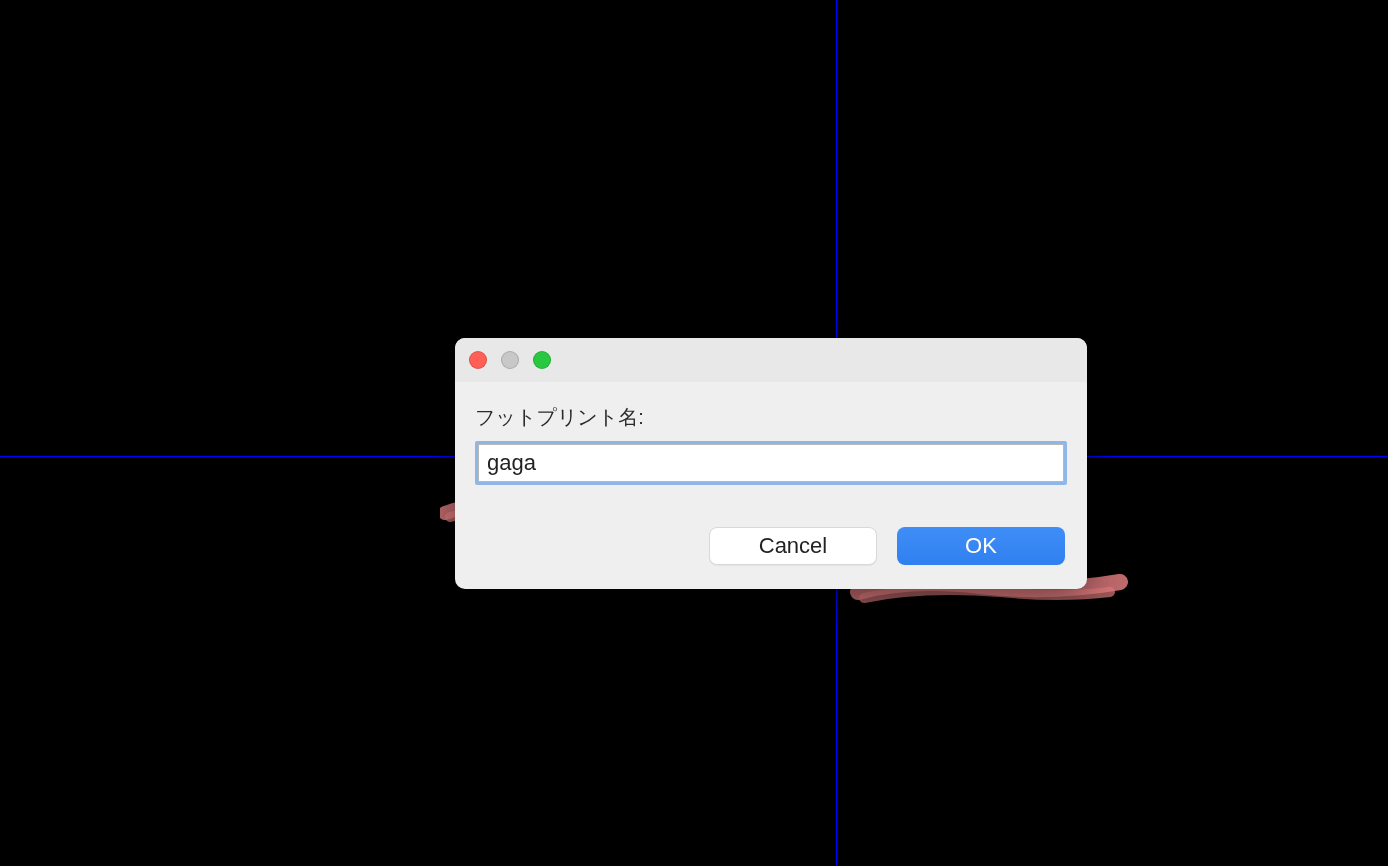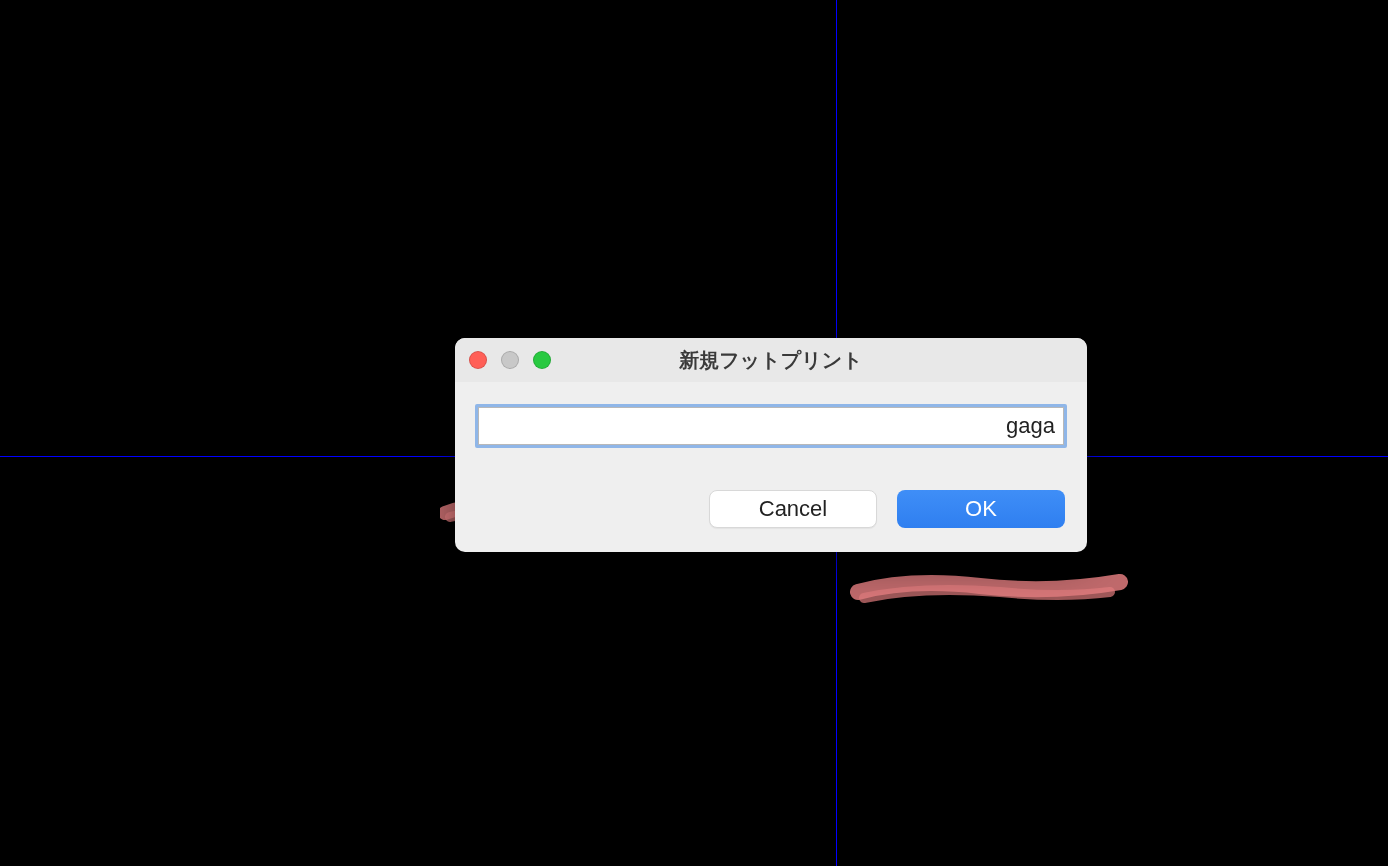--- a/index.html
+++ b/index.html
@@ -104,21 +104,20 @@
     .text-input {
       width: 100%;
       height: 38px;
       padding: 4px 8px;
       font-size: 22px;
       border: 1px solid #b8b8b8;
       outline: none;
       font-family: inherit;
       color: #222;
       background: #fff;
-      text-align: right;
     }
     .button-row {
       margin-top: 42px;
       display: flex;
       justify-content: flex-end;
       gap: 20px;
       padding-right: 2px;
       padding-bottom: 4px;
     }
     .btn {
@@ -158,23 +157,23 @@
   <path d="M14 30 Q 70 18, 150 24 Q 210 30, 260 24" stroke="#e27d7f" stroke-width="10" stroke-linecap="round" fill="none" opacity="0.7"></path>
 </svg>
 
 <div class="dialog">
   <div class="titlebar">
     <div class="traffic-lights">
       <div class="traffic-light tl-close"></div>
       <div class="traffic-light tl-min"></div>
       <div class="traffic-light tl-max"></div>
     </div>
-    <div class="title-text">新規フットプリント</div>
   </div>
   <div class="dialog-body">
+    <div class="field-label">フットプリント名:</div>
     <div class="text-input-wrap">
       <input class="text-input" type="text" value="gaga" style="">
     </div>
     <div class="button-row">
       <button class="btn btn-cancel">Cancel</button>
       <button class="btn btn-ok">OK</button>
     </div>
   </div>
 </div>
 

